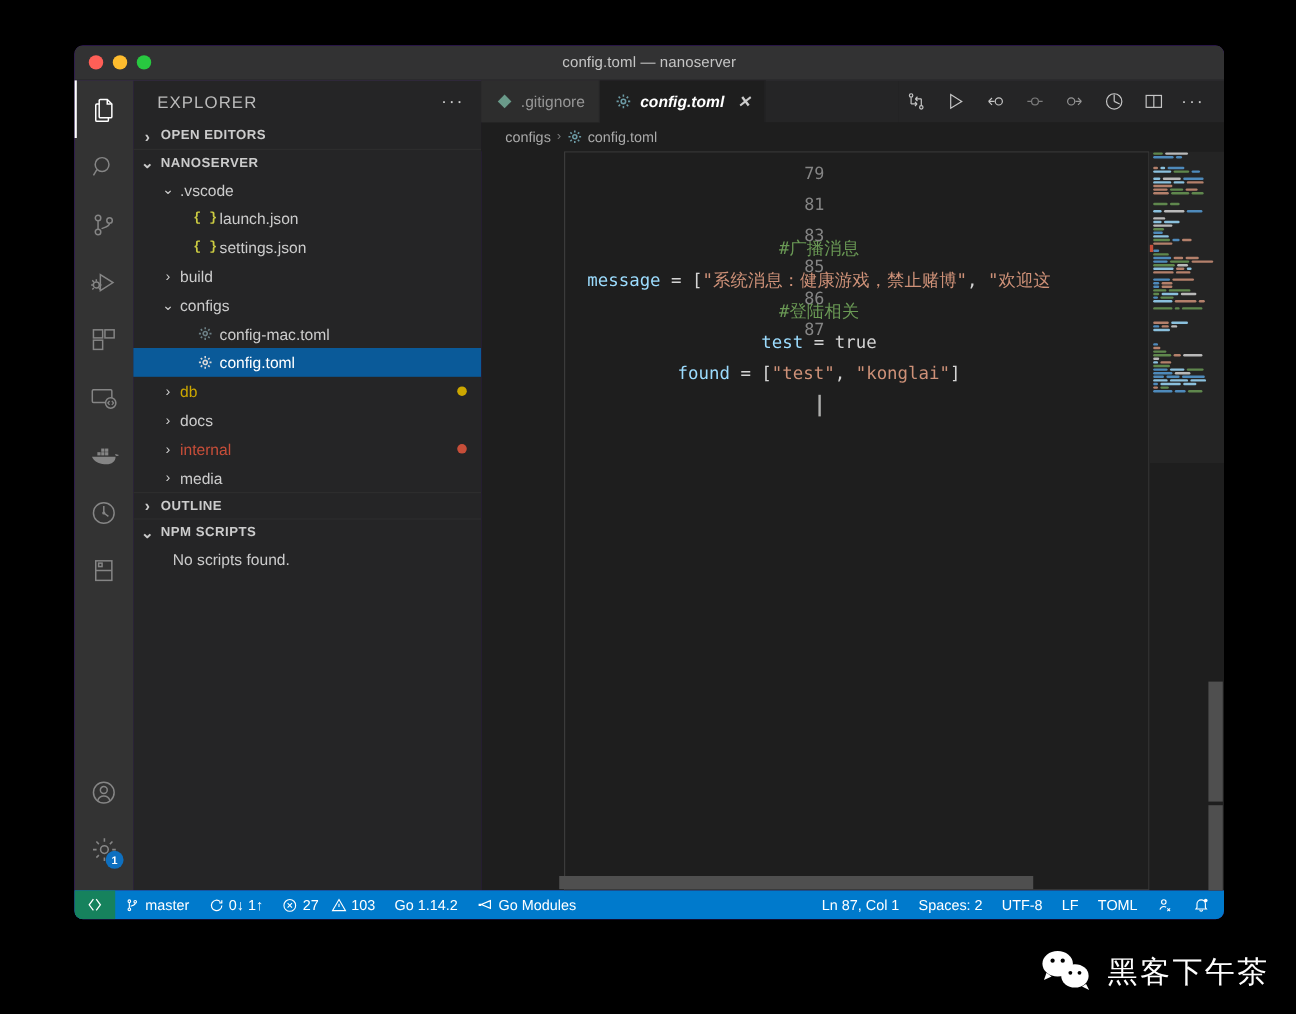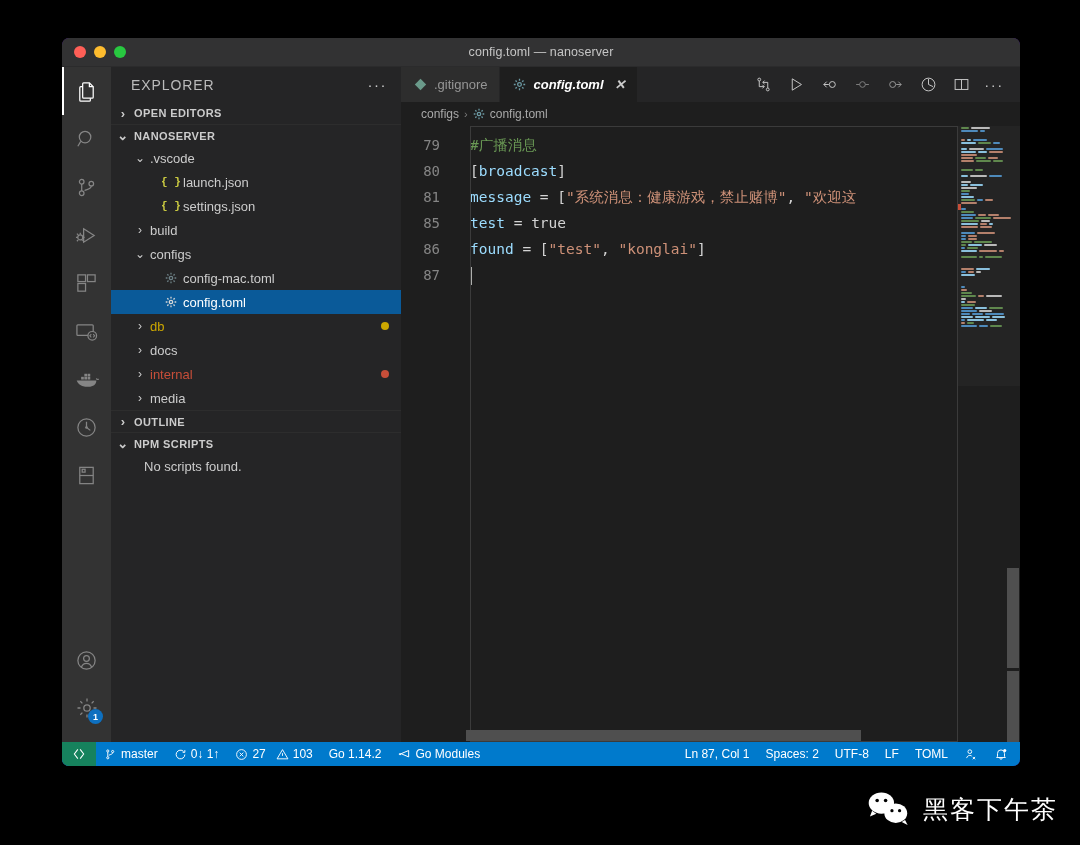--- a/index.html
+++ b/index.html
@@ -142,21 +142,21 @@
   .bc-item { display: flex; align-items: center; gap: 5px; }
 
   
   .code-area { flex: 1; position: relative; overflow: hidden; display: flex; min-height: 0;}
   .code-scroll { flex: 1; position: relative; overflow: hidden; }
   .code {
     font-family: "DejaVu Sans Mono", "Liberation Mono", monospace;
     font-size: 14.5px; line-height: 26px;
     padding-top: 6px;
   }
-  .cline { display: flex; height: 26px; align-items: center; white-space: pre; }
+  .cline { display: flex; height: 26px; align-items: center; white-space: pre; flex-direction: column; }
   .lnum {
     width: 63px; flex: 0 0 63px; text-align: right; padding-right: 24px;
     color: #858585; font-size: 14px;
   }
   .ctext { padding-left: 6px; }
   .cline.current .ctext {
     position: relative;
   }
   .cline.current::after {
     content: ""; position: absolute; left: 69px; right: 0; top: 0; bottom: 0;
@@ -532,22 +532,22 @@
               </svg>
             </span>
             <span>config.toml</span>
           </span>
         </div>
 
         <div class="code-area">
           <div class="code-scroll">
             <div class="code" id="code">
                 <div class="cline"><span class="lnum">79</span><span class="ctext"><span class="tok-comment">#广播消息</span></span></div>
-                <div class="cline"><span class="lnum">80</span><span class="ctext"><span class="tok-punct">[</span><span class="tok-key">broadcast</span><span class="tok-punct">]</span></span></div>
                 <div class="cline"><span class="lnum">81</span><span class="ctext"><span class="tok-key">message</span><span class="tok-punct"> = </span><span class="tok-punct">[</span><span class="tok-string">"系统消息：健康游戏，禁止赌博"</span><span class="tok-punct">, </span><span class="tok-string">"欢迎这</span></span></div>
+                <div class="cline"><span class="lnum">83</span><span class="ctext"><span class="tok-comment">#登陆相关</span></span></div>
                 <div class="cline"><span class="lnum">85</span><span class="ctext"><span class="tok-key">test</span><span class="tok-punct"> = </span><span class="tok-bool">true</span></span></div>
                 <div class="cline"><span class="lnum">86</span><span class="ctext"><span class="tok-key">found</span><span class="tok-punct"> = </span><span class="tok-punct">[</span><span class="tok-string">"test"</span><span class="tok-punct">, </span><span class="tok-string">"konglai"</span><span class="tok-punct">]</span></span></div>
                 <div class="cline current"><span class="lnum">87</span><span class="ctext"><span class="cursor"></span></span></div>
               </div>
             <div class="hscroll">
               <div class="thumb" style="left:65px;width:395px;"></div>
             </div>
           </div>
           <div class="minimap" id="minimap">
             <div class="mm-slider"></div>

